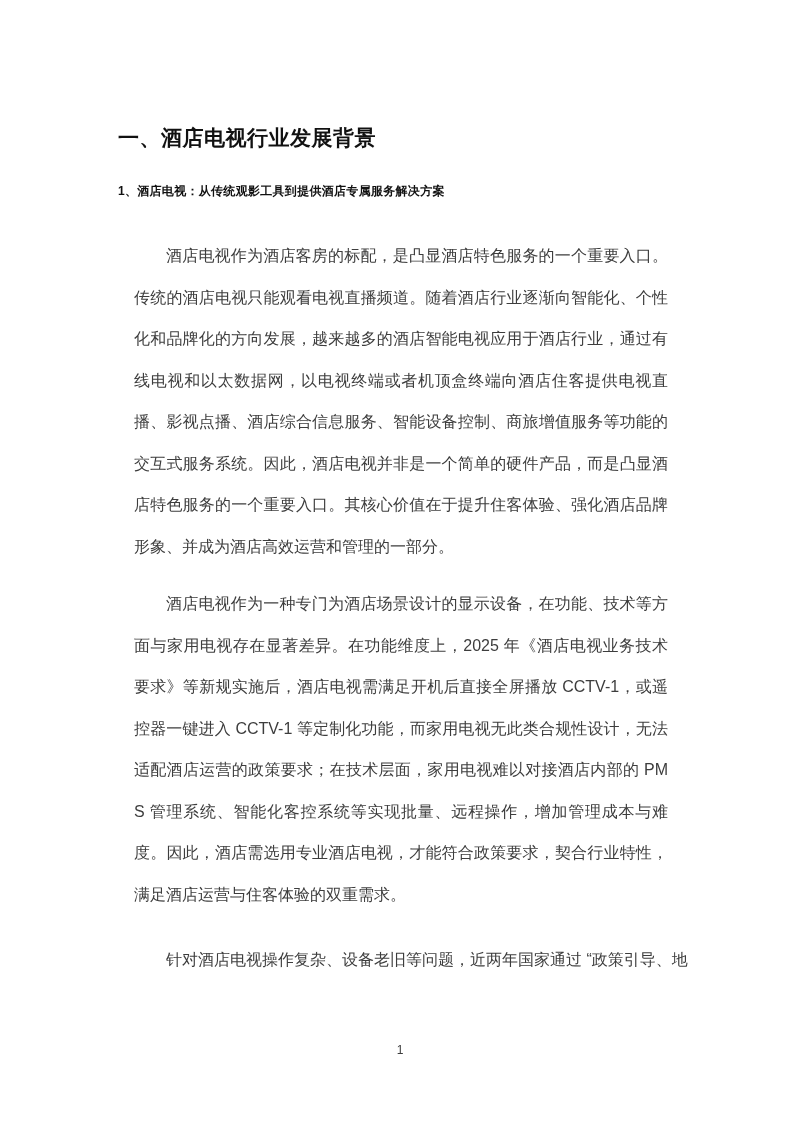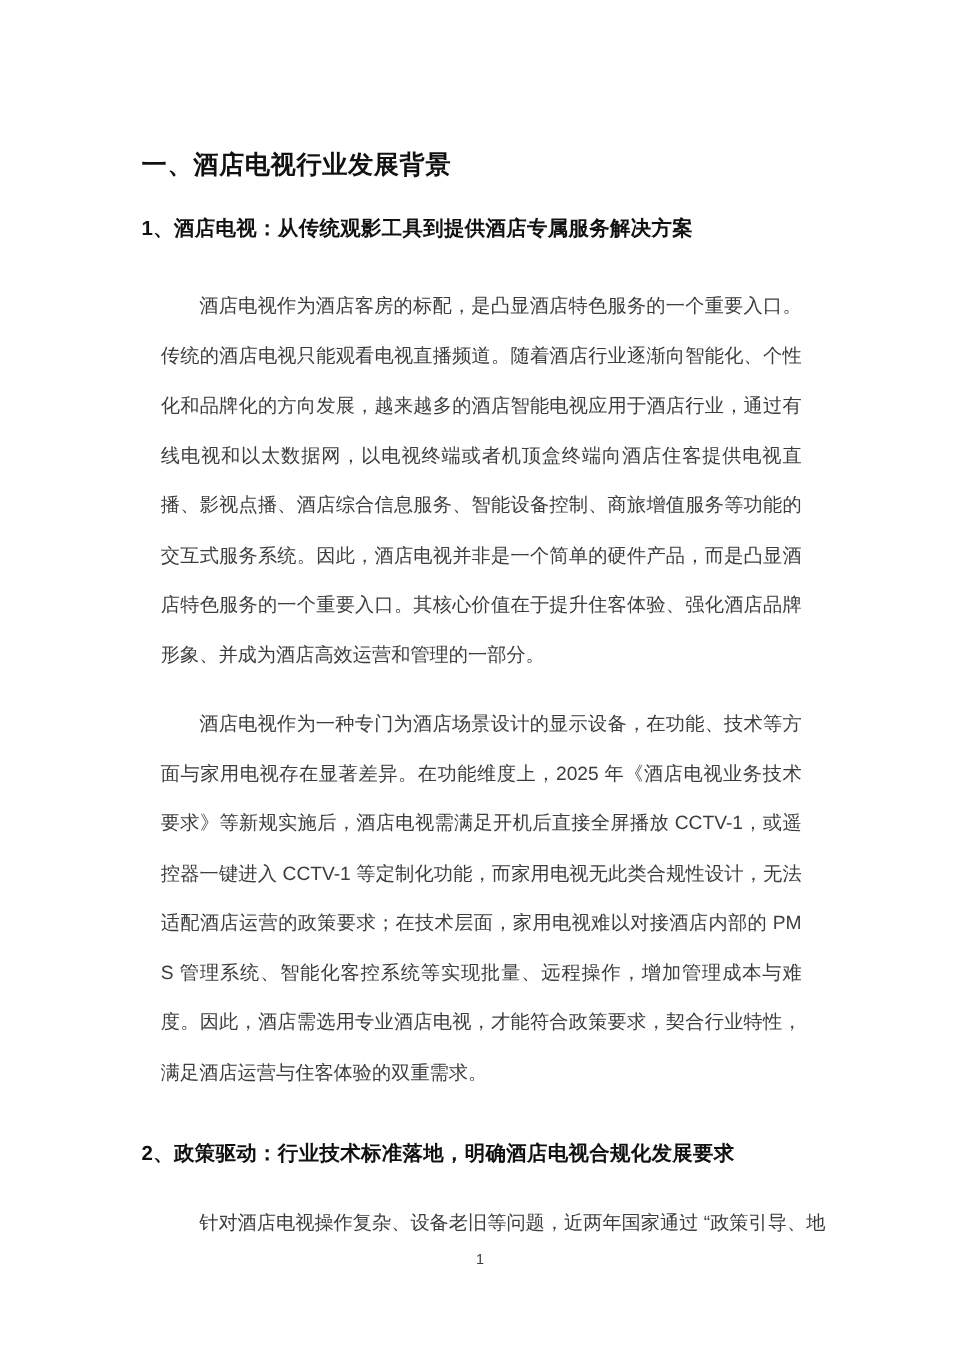--- a/index.html
+++ b/index.html
@@ -24,21 +24,21 @@
   .h1 {
     margin: 123px 0 0 0;
     font-size: 21px;
     line-height: 30px;
     font-weight: bold;
     color: #111111;
     letter-spacing: 0.5px;
   }
   .h2 {
     margin: 25px 0 0 0;
-    font-size: 17px;
+    font-size: 12px;
     line-height: 26px;
     font-weight: bold;
     color: #111111;
     letter-spacing: 0.3px;
   }
   .h2.second {
     margin-top: 34px;
   }
   .para {
     margin: 16px;
@@ -77,21 +77,20 @@
   <div class="content">
 
     <h1 class="h1">一、酒店电视行业发展背景</h1>
 
     <h2 class="h2">1、酒店电视：从传统观影工具到提供酒店专属服务解决方案</h2>
 
     <p class="para first">酒店电视作为酒店客房的标配，是凸显酒店特色服务的一个重要入口。传统的酒店电视只能观看电视直播频道。随着酒店行业逐渐向智能化、个性化和品牌化的方向发展，越来越多的酒店智能电视应用于酒店行业，通过有线电视和以太数据网，以电视终端或者机顶盒终端向酒店住客提供电视直播、影视点播、酒店综合信息服务、智能设备控制、商旅增值服务等功能的交互式服务系统。因此，酒店电视并非是一个简单的硬件产品，而是凸显酒店特色服务的一个重要入口。其核心价值在于提升住客体验、强化酒店品牌形象、并成为酒店高效运营和管理的一部分。</p>
 
     <p class="para">酒店电视作为一种专门为酒店场景设计的显示设备，在功能、技术等方面与家用电视存在显著差异。在功能维度上，2025 年《酒店电视业务技术要求》等新规实施后，酒店电视需满足开机后直接全屏播放 CCTV-1，或遥控器一键进入 CCTV-1 等定制化功能，而家用电视无此类合规性设计，无法适配酒店运营的政策要求；在技术层面，家用电视难以对接酒店内部的 PMS 管理系统、智能化客控系统等实现批量、远程操作，增加管理成本与难度。因此，酒店需选用专业酒店电视，才能符合政策要求，契合行业特性，满足酒店运营与住客体验的双重需求。</p>
 
-    <h2 class="h2 second">2、政策驱动：行业技术标准落地，明确酒店电视合规化发展要求</h2>
 
     <p class="para last">针对酒店电视操作复杂、设备老旧等问题，近两年国家通过 “政策引导、地</p>
 
   </div>
 
   <div class="footer">
     <span class="page-number">1</span>
   </div>
 </div>
 

